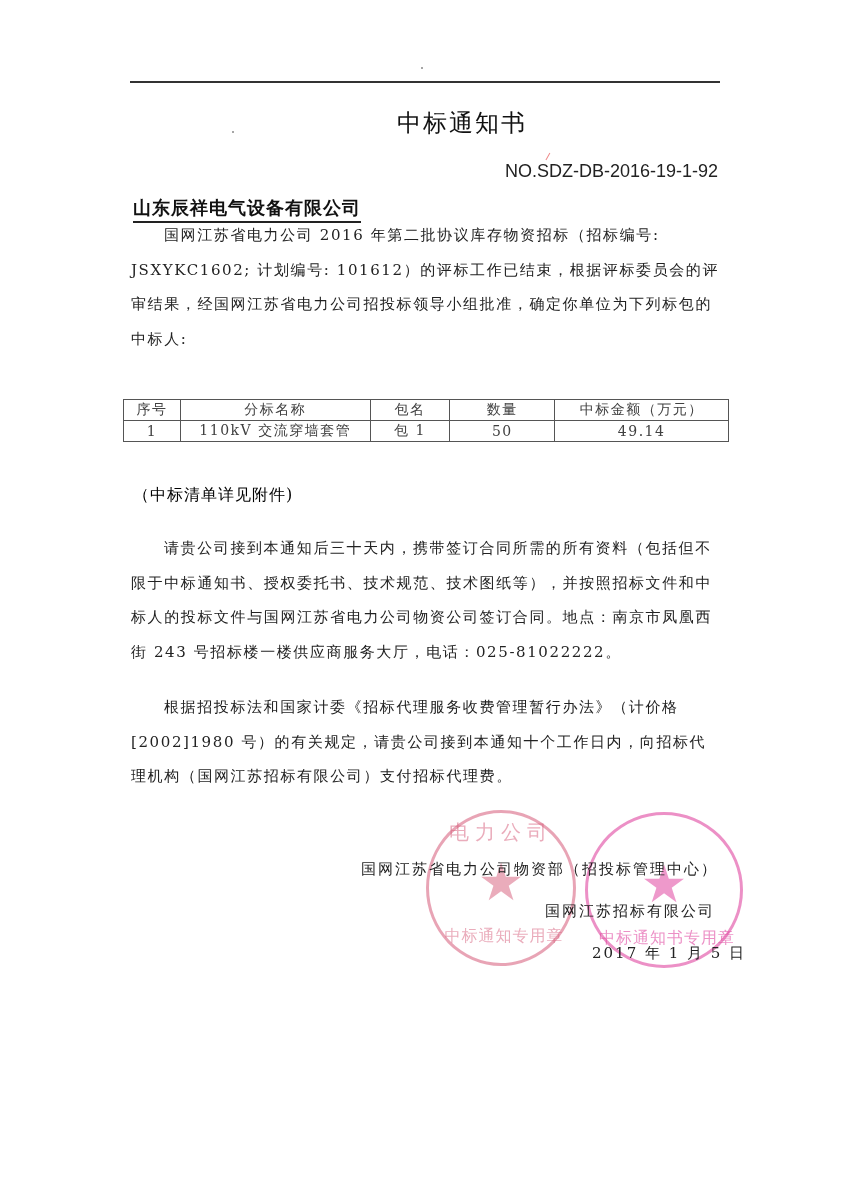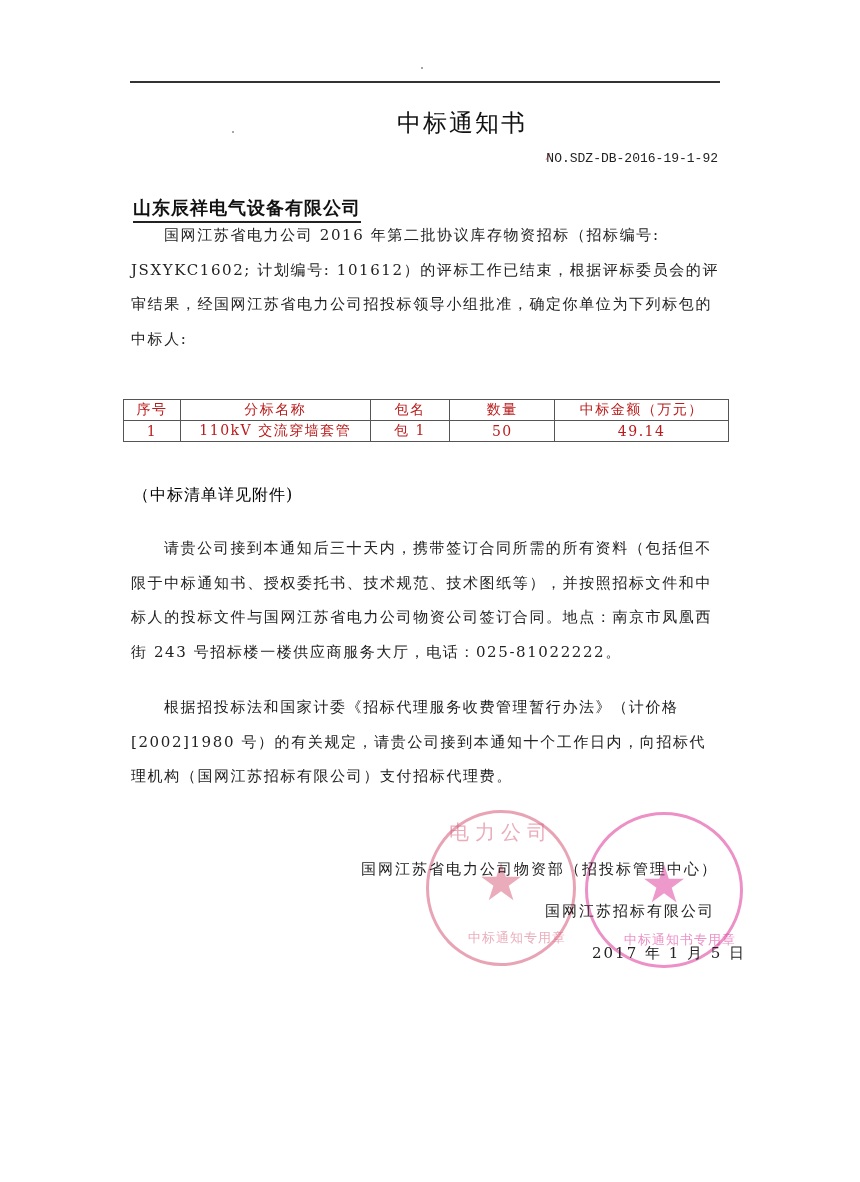--- a/index.html
+++ b/index.html
@@ -3,45 +3,45 @@
 <meta charset="utf-8">
 <style>
   html, body { margin: 0; padding: 0; }
   body {
     width: 860px; height: 1182px; background: #ffffff; position: relative; overflow: hidden;
     font-family: "DejaVu Serif", "Liberation Serif", serif; color: #1a1a1a;
   }
   .top-rule { position: absolute; left: 130px; top: 81px; width: 590px; height: 2px; background: #333; }
   .title { position: absolute; left: 0; width: 860px; top: 107px; text-align: center;
     font-family: "DejaVu Sans", "Liberation Sans", sans-serif; font-size: 24px; letter-spacing: 2px; color: #111; padding-left: 32px; }
-  .docno { position: absolute; right: 142px; top: 151px; font-family: Liberation Mono, monospace;
-    font-size: 13px; color: #222; }
+  .docno { position: absolute; right: 142px; top: 161px; font-family: Liberation Sans, sans-serif;
+    font-size: 18px; color: #222; }
   .docno-mark { position: absolute; left: 547px; top: 154px; width: 6px; height: 8px; border-left: 1px solid #e88; transform: rotate(30deg); }
   .recipient { position: absolute; left: 133px; top: 196px; font-family: "DejaVu Sans", "Liberation Sans", sans-serif;
     font-size: 18px; font-weight: bold; letter-spacing: 1px; border-bottom: 2px solid #222; padding-bottom: 1px; color: #111; }
   .para { position: absolute; left: 131px; width: 590px; font-size: 15px; line-height: 34.5px; letter-spacing: 1.6px; color: #222; }
   .para .indent { display: inline-block; width: 33px; }
   .p1 { top: 218px; }
   .p2 { top: 531px; }
   .p3 { top: 690px; }
-  table.award { position: absolute; left: 123px; top: 399px; width: 606px; border-collapse: collapse; font-size: 14px; color: #b91c1c; }
+  table.award { position: absolute; left: 123px; top: 399px; width: 606px; border-collapse: collapse; font-size: 14px; color: #404040; }
   table.award td { border: 1px solid #555; height: 20px; padding: 0; text-align: center; letter-spacing: 1.5px; }
   .note { position: absolute; left: 133px; top: 485px; font-size: 16px; letter-spacing: 1px; color: #000000; }
   .sig { position: absolute; font-size: 15px; letter-spacing: 2px; color: #222; z-index: 2; }
   .sig1 { left: 361px; top: 860px; }
   .sig2 { left: 545px; top: 902px; }
   .sig3 { left: 592px; top: 944px; }
   .stamp { position: absolute; border-radius: 50%; z-index: 1; }
   .stamp1 { left: 426px; top: 810px; width: 144px; height: 150px; border: 3px solid rgba(214,90,120,0.55); }
   .stamp2 { left: 585px; top: 812px; width: 152px; height: 150px; border: 3px solid rgba(224,70,160,0.6); }
   .stamp .star { position: absolute; left: 50%; top: 46%; transform: translate(-50%,-50%); font-size: 52px; font-family: "DejaVu Sans", sans-serif; }
   .stamp1 .star { color: rgba(214,90,120,0.5); }
   .stamp2 .star { color: rgba(224,70,160,0.55); }
   .stamp .arc { position: absolute; left: 0; top: 6px; width: 100%; text-align: center; font-size: 20px; letter-spacing: 6px; font-family: Liberation Mono, monospace; }
-  .stamp .bottom { position: absolute; left: 16px; bottom: 16px; width: 100%; text-align: center; font-size: 13px; letter-spacing: 1px; font-family: Liberation Sans, sans-serif; }
+  .stamp .bottom { position: absolute; left: 3px; bottom: 16px; width: 100%; text-align: center; font-size: 16px; letter-spacing: 1px; font-family: Liberation Sans, sans-serif; }
   .stamp1 .arc, .stamp1 .bottom { color: rgba(214,90,120,0.5); }
   .stamp2 .arc, .stamp2 .bottom { color: rgba(224,70,160,0.6); }
   .speck { position: absolute; width: 2px; height: 2px; background: #888; border-radius: 50%; }
 </style>
 </head>
 <body>
 
 <div class="top-rule"></div>
 <div class="speck" style="left:232px;top:131px;"></div>
 <div class="speck" style="left:421px;top:67px;"></div>

